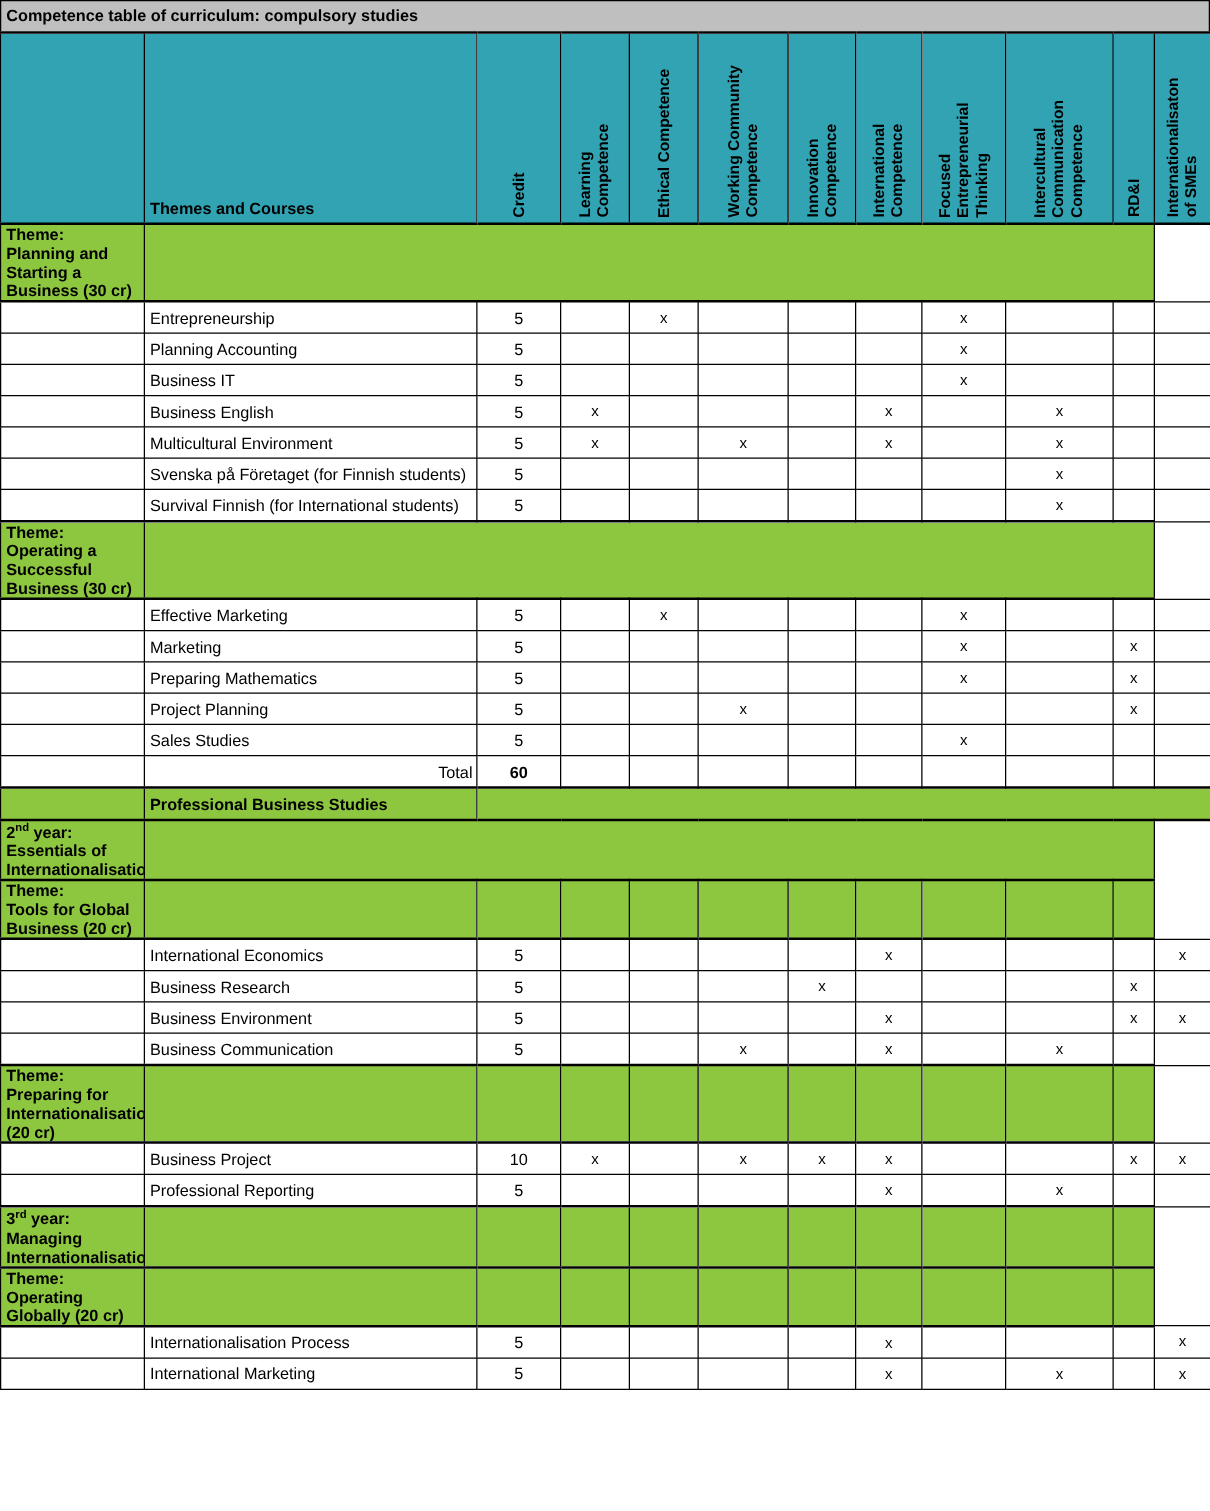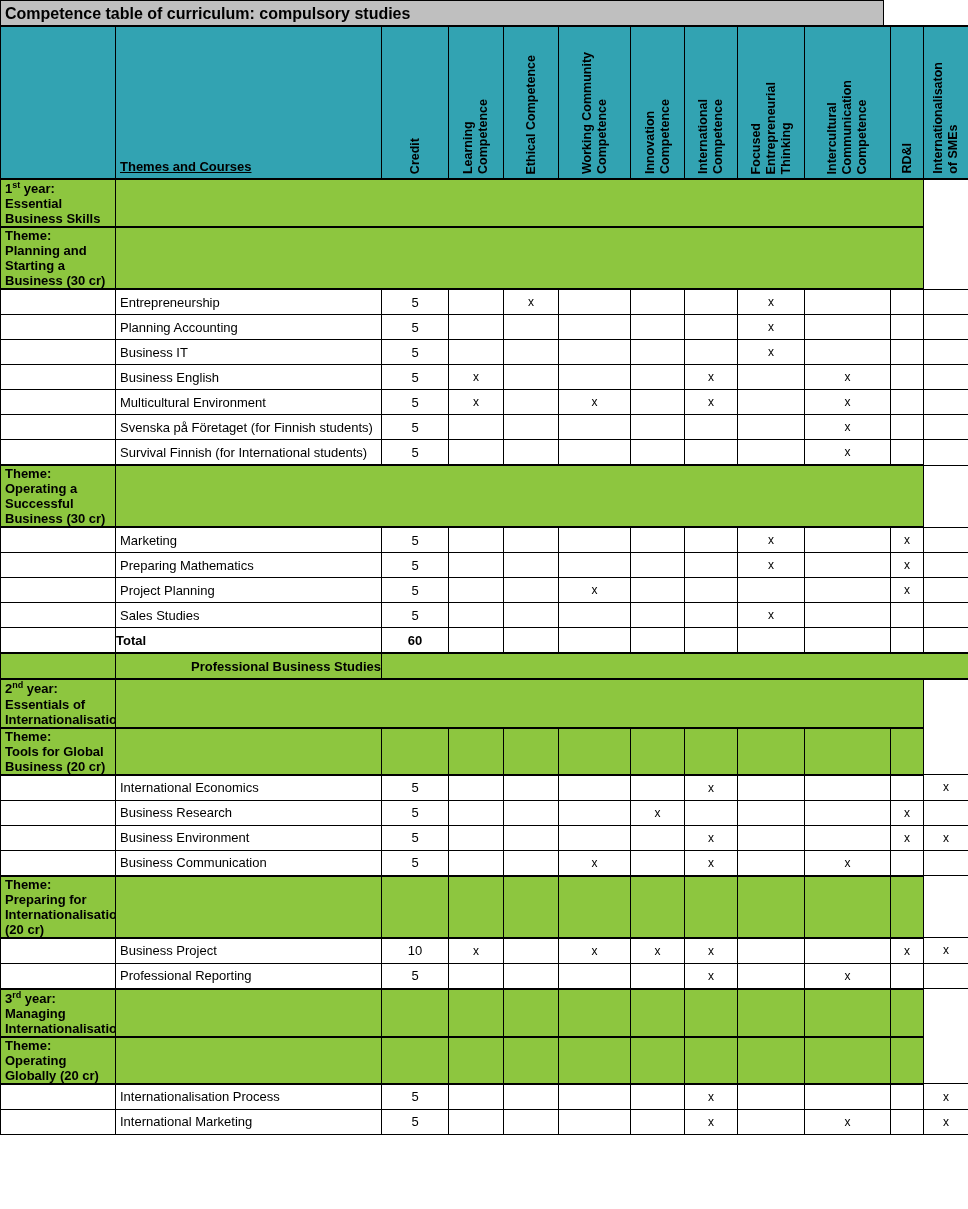--- a/index.html
+++ b/index.html
@@ -1,49 +1,49 @@
 <!DOCTYPE html>
 <html style="--teal: #32A3B2; --green: #8DC63F; --gray: #BFBFBF;"><head>
 <meta charset="utf-8">
 <style>
   :root { --teal:#32A3B2; --green:#8DC63F; --gray:#BFBFBF; }
   html,body { margin:0; padding:0; background:#fff; }
   body { width:968px; font-family:"Liberation Sans", sans-serif; color:#000; }
   .title {
-    box-sizing:border-box; width:884px; height:25px;
+    box-sizing:border-box; width:968px; height:25px;
     background:var(--gray); border:1px solid #000; border-bottom:none;
-    font-size:16px; font-weight:bold; padding:4px 0 0 4px;
+    font-size:13px; font-weight:bold; padding:4px 0 0 4px;
   }
   table { border-collapse:collapse; table-layout:fixed; width:968px; border:1px solid #000; }
   td {
     border:1px solid #000; height:24px; padding:0;
     font-family:"Liberation Sans", sans-serif; font-size:13px;
     vertical-align:middle; overflow:hidden;
   }
   tr.header td { background:var(--teal); border-top:2px solid #000; border-bottom:2px solid #000; height:147px; }
-  td.themes { vertical-align:bottom; font-weight:bold; padding:0 0 4px 4px;text-decoration:underline; }
+  td.themes { vertical-align:bottom; font-weight:bold; padding:0 0 4px 4px; }
   td.vh { vertical-align:bottom; }
   .vtext {
     writing-mode:vertical-rl; transform:rotate(180deg);
     white-space:pre-line; font-weight:bold; font-size:12.5px; line-height:1.18;
     margin:0 auto; padding:4px 0 5px 0; text-align:left;
   }
   tr.year td, tr.theme td, tr.subheader td, tr.section td {
     background:var(--green); font-weight:bold;
     border-top:2px solid #000; border-bottom:2px solid #000;
   }
   td.gl  { padding-left:4px; text-align:left; }
-  td.gl2 { padding-left:4px; text-align:right; }
+  td.gl2 { padding-left:4px; text-align:left; }
   .ylabel { display:inline-block; width:84px; }
   .ylabel sup { font-size:9px; }
   td.cname { padding-left:4px; text-align:left; }
   td.credit { text-align:center; }
   td.credit.b { font-weight:bold; }
   td.mk { text-align:center; font-size:12px; }
-  td.total-label { text-align:left; font-weight:bold; padding-right:3px; }
+  td.total-label { text-align:right; font-weight:normal; padding-right:3px; }
 </style>
 </head>
 <body>
 
 <div class="title">Competence table of curriculum: compulsory studies</div>
 
 <table>
   <colgroup>
     <col style="width:115px">
       <col style="width:266px">
@@ -99,24 +99,20 @@
       <td class="vh">
           <div class="vtext">RD&amp;I</div>
         </td>
       <td class="vh">
           <div class="vtext">Internationalisaton
 of SMEs</div>
         </td>
     </tr>
   </tbody>
   <tbody>
-      <tr class="year">
-        <td class="gl"><span class="ylabel">1<sup>st</sup> year:</span><span>Essential Business Skills</span></td>
-        <td colspan="10"></td>
-      </tr>
       <tr class="theme">
         <td class="gl"><span class="ylabel">Theme:</span><span>Planning and Starting a Business (30 cr)</span></td>
         <td colspan="10"></td>
       </tr>
       <tr class="course">
         <td class="c1"></td>
         <td class="cname">Entrepreneurship</td>
         <td class="credit">5</td>
         <td class="mk"></td>
         <td class="mk">x</td>
@@ -208,20 +204,34 @@
         <td class="mk"></td>
         <td class="mk"></td>
         <td class="mk"></td>
         <td class="mk">x</td>
         <td class="mk"></td>
         <td class="mk"></td>
       </tr>
       <tr class="theme">
         <td class="gl"><span class="ylabel">Theme:</span><span>Operating a Successful Business (30 cr)</span></td>
         <td colspan="10"></td>
+      </tr>
+      <tr class="course">
+        <td class="c1"></td>
+        <td class="cname">Effective Marketing</td>
+        <td class="credit">5</td>
+        <td class="mk"></td>
+        <td class="mk">x</td>
+        <td class="mk"></td>
+        <td class="mk"></td>
+        <td class="mk"></td>
+        <td class="mk">x</td>
+        <td class="mk"></td>
+        <td class="mk"></td>
+        <td class="mk"></td>
       </tr>
       <tr class="course">
         <td class="c1"></td>
         <td class="cname">Marketing</td>
         <td class="credit">5</td>
         <td class="mk"></td>
         <td class="mk"></td>
         <td class="mk"></td>
         <td class="mk"></td>
         <td class="mk"></td>

